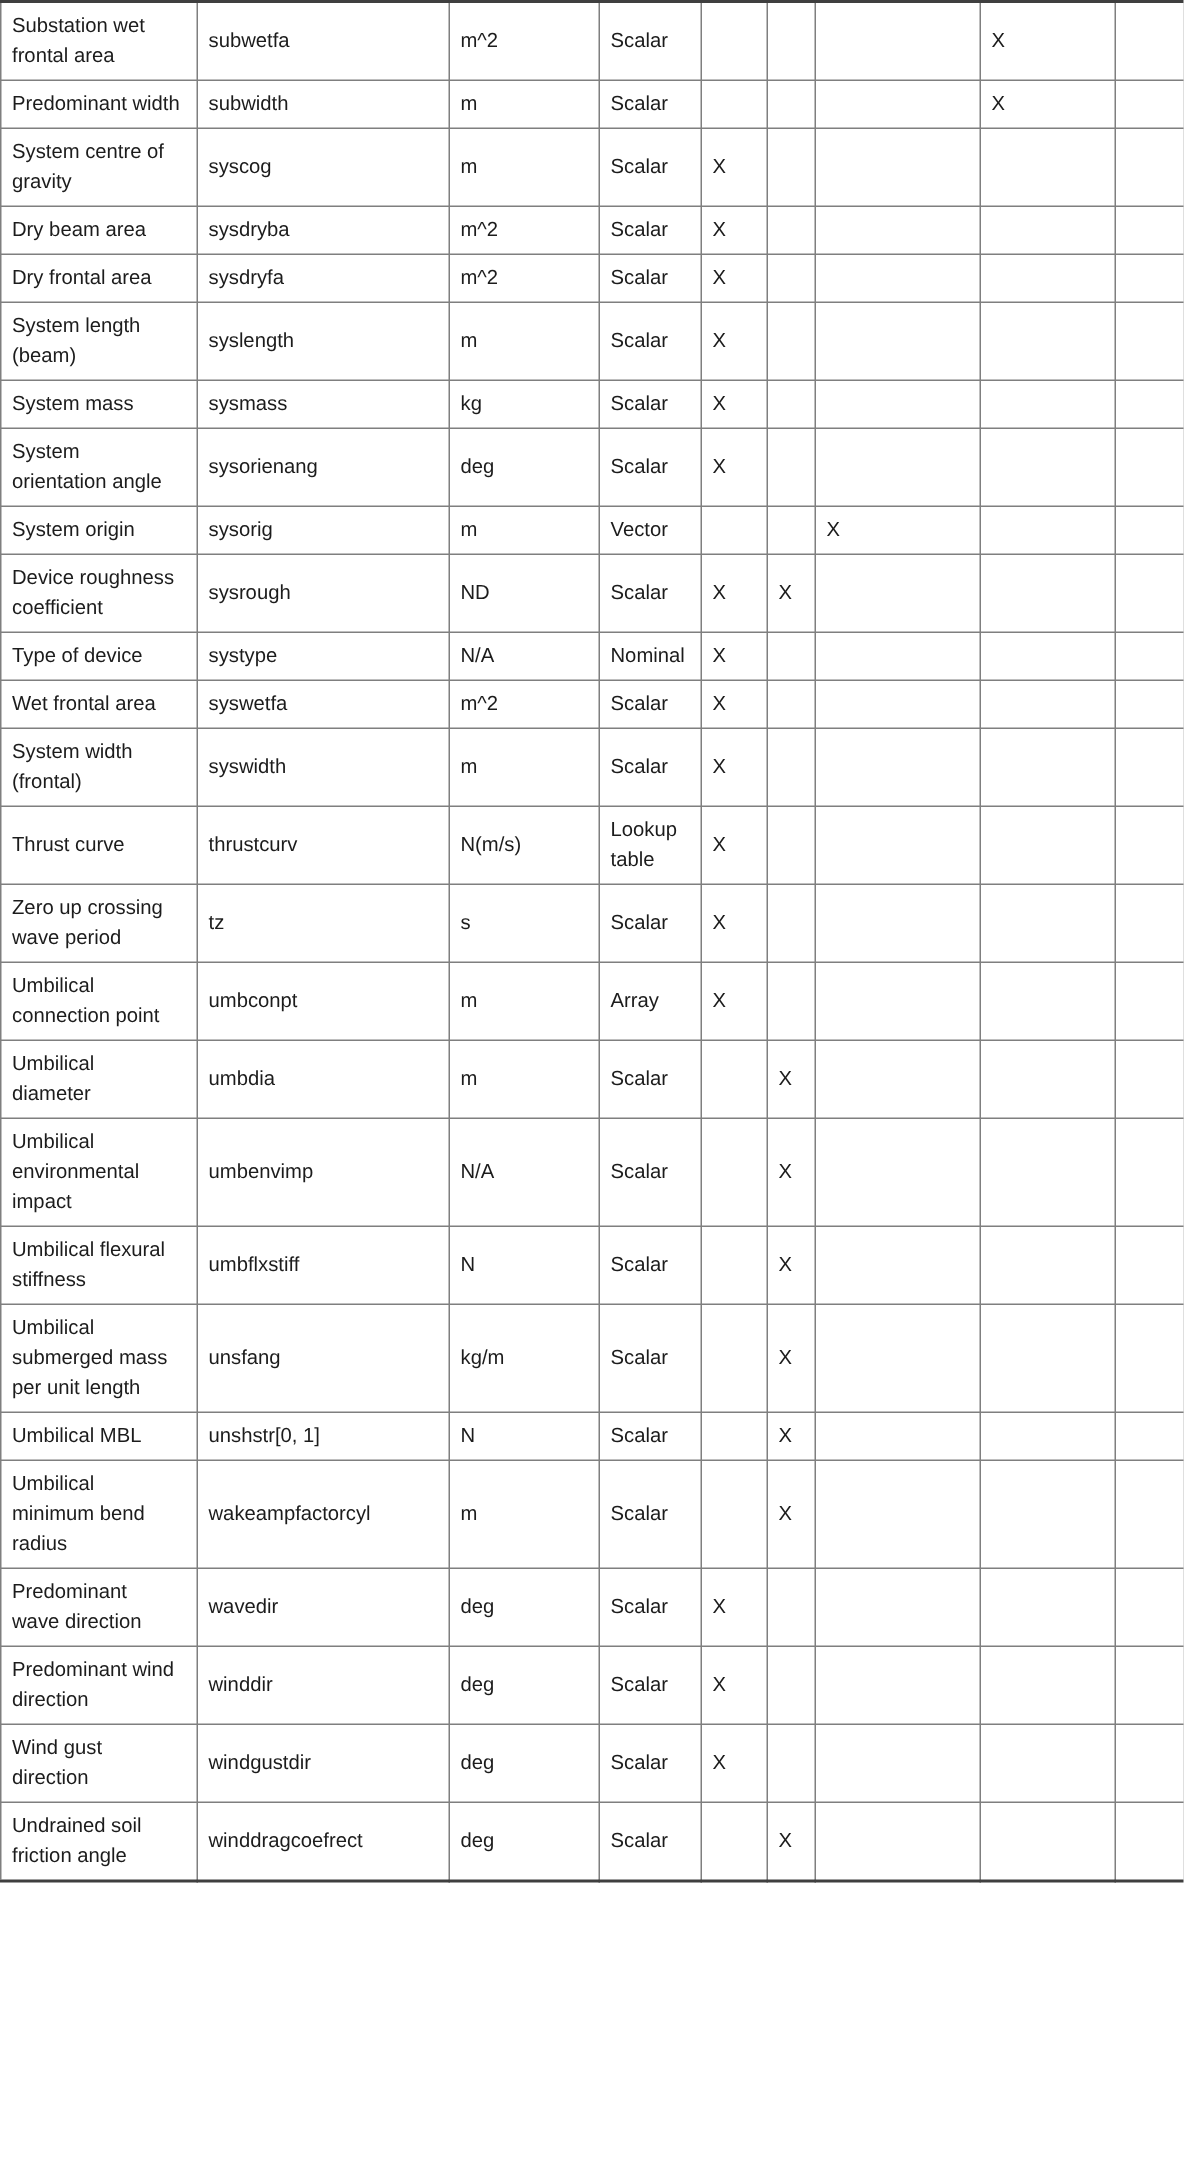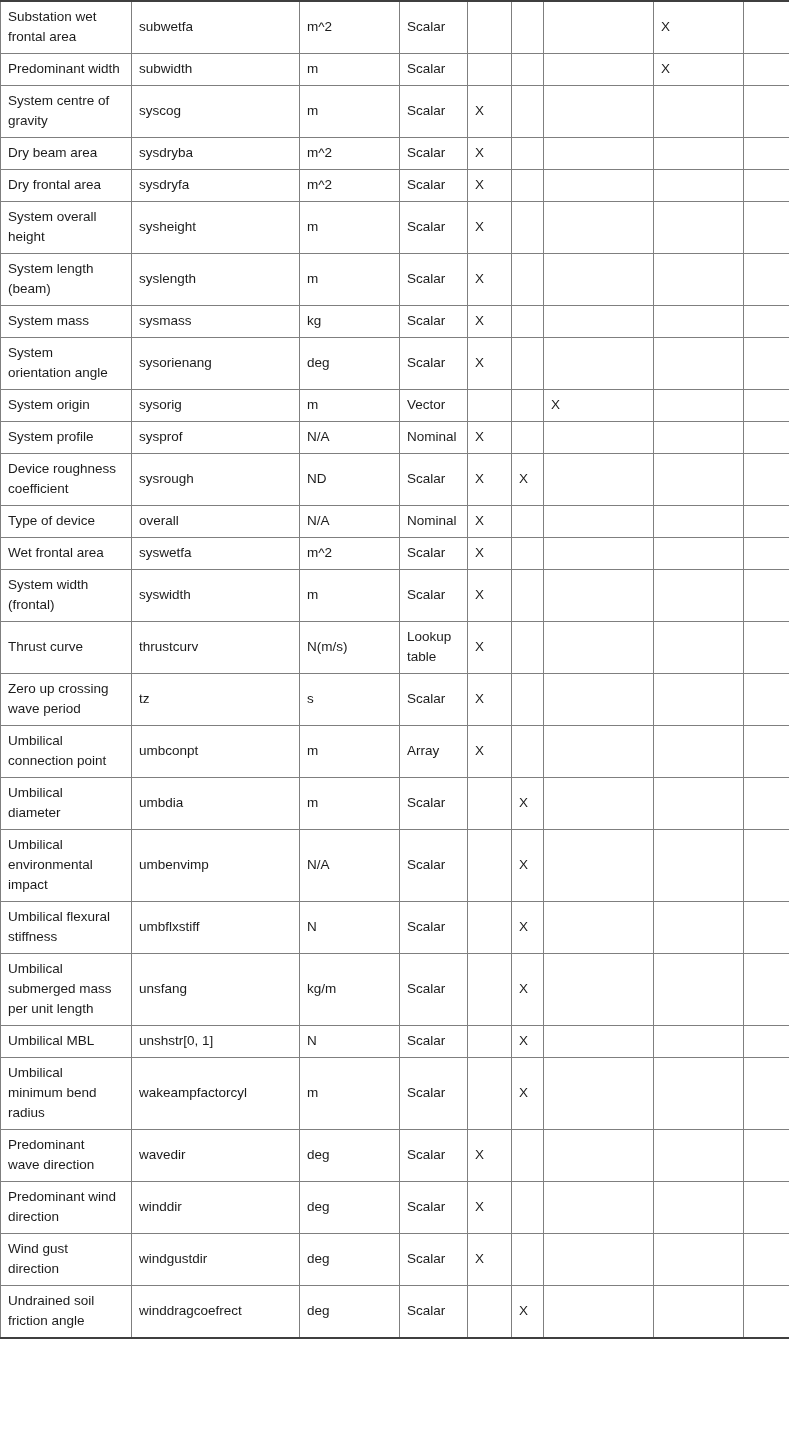--- a/index.html
+++ b/index.html
@@ -111,32 +111,20 @@
         <td>sysdryfa</td>
         <td>m^2</td>
         <td>Scalar</td>
         <td>X</td>
         <td></td>
         <td></td>
         <td></td>
         <td></td>
       </tr>
       <tr>
-        <td>System overall
-height</td>
-        <td>sysheight</td>
-        <td>m</td>
-        <td>Scalar</td>
-        <td>X</td>
-        <td></td>
-        <td></td>
-        <td></td>
-        <td></td>
-      </tr>
-      <tr>
         <td>System length
 (beam)</td>
         <td>syslength</td>
         <td>m</td>
         <td>Scalar</td>
         <td>X</td>
         <td></td>
         <td></td>
         <td></td>
         <td></td>
@@ -165,49 +153,38 @@
         <td></td>
       </tr>
       <tr>
         <td>System origin</td>
         <td>sysorig</td>
         <td>m</td>
         <td>Vector</td>
         <td></td>
         <td></td>
         <td>X</td>
-        <td></td>
-        <td></td>
-      </tr>
-      <tr>
-        <td>System profile</td>
-        <td>sysprof</td>
-        <td>N/A</td>
-        <td>Nominal</td>
-        <td>X</td>
-        <td></td>
-        <td></td>
         <td></td>
         <td></td>
       </tr>
       <tr>
         <td>Device roughness
 coefficient</td>
         <td>sysrough</td>
         <td>ND</td>
         <td>Scalar</td>
         <td>X</td>
         <td>X</td>
         <td></td>
         <td></td>
         <td></td>
       </tr>
       <tr>
         <td>Type of device</td>
-        <td>overall</td>
+        <td>systype</td>
         <td>N/A</td>
         <td>Nominal</td>
         <td>X</td>
         <td></td>
         <td></td>
         <td></td>
         <td></td>
       </tr>
       <tr>
         <td>Wet frontal area</td>

